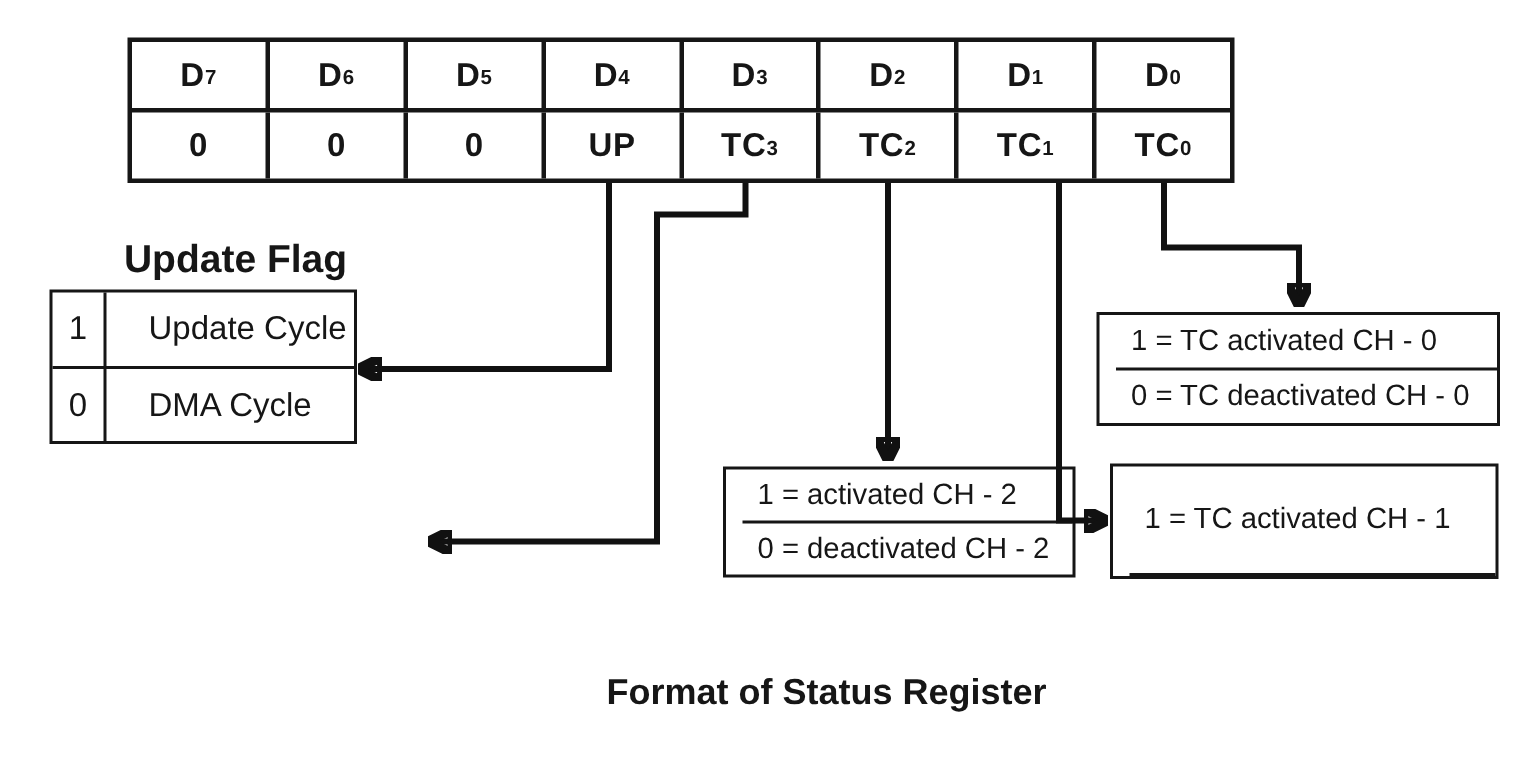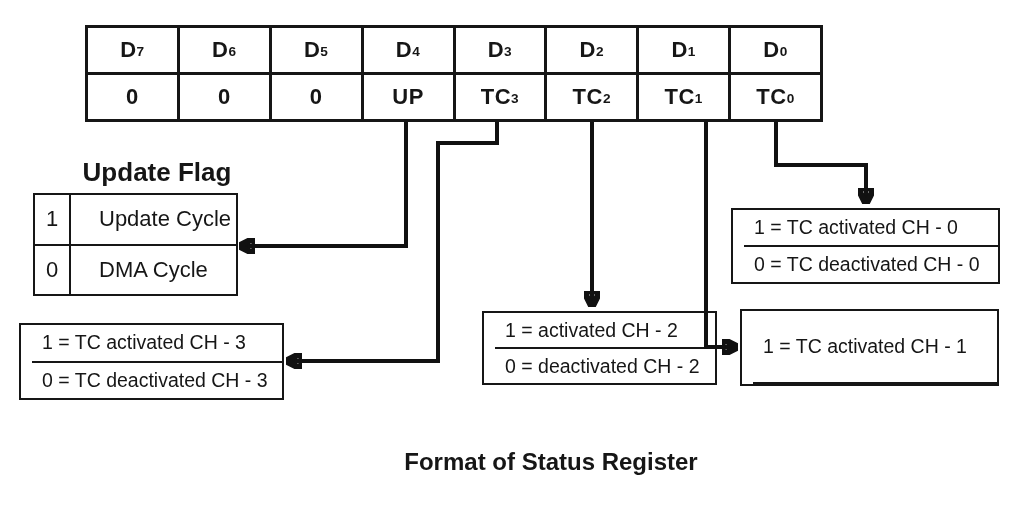--- a/index.html
+++ b/index.html
@@ -212,24 +212,20 @@
   <div class="legend" id="box-ch0">
     <div class="legend-row first">1 = TC activated CH - 0</div>
     <div class="legend-row">0 = TC deactivated CH - 0</div>
   </div>
   <div class="legend" id="box-ch1">
     <div class="legend-row first">1 = TC activated CH - 1</div>
   </div>
   <div class="legend" id="box-ch2">
     <div class="legend-row first">1 = activated CH - 2</div>
     <div class="legend-row">0 = deactivated CH - 2</div>
-  </div>
-  <div class="legend" id="box-ch3">
-    <div class="legend-row first">1 = TC activated CH - 3</div>
-    <div class="legend-row">0 = TC deactivated CH - 3</div>
   </div>
 
   <svg class="wires" width="1024" height="512" viewBox="0 0 1024 512" xmlns="http://www.w3.org/2000/svg">
     <defs>
       <marker id="arrow" viewBox="0 0 10 10" refX="8.5" refY="5" markerWidth="4" markerHeight="4" orient="auto-start-reverse" markerUnits="strokeWidth">
         <path d="M0 0 L10 5 L0 10 z" fill="#111111"></path>
       </marker>
     </defs>
     <path d="M406 122 L406 246 L241 246" marker-end="url(#arrow)"></path>
     <path d="M497 122 L497 143 L438 143 L438 361 L288 361" marker-end="url(#arrow)"></path>

